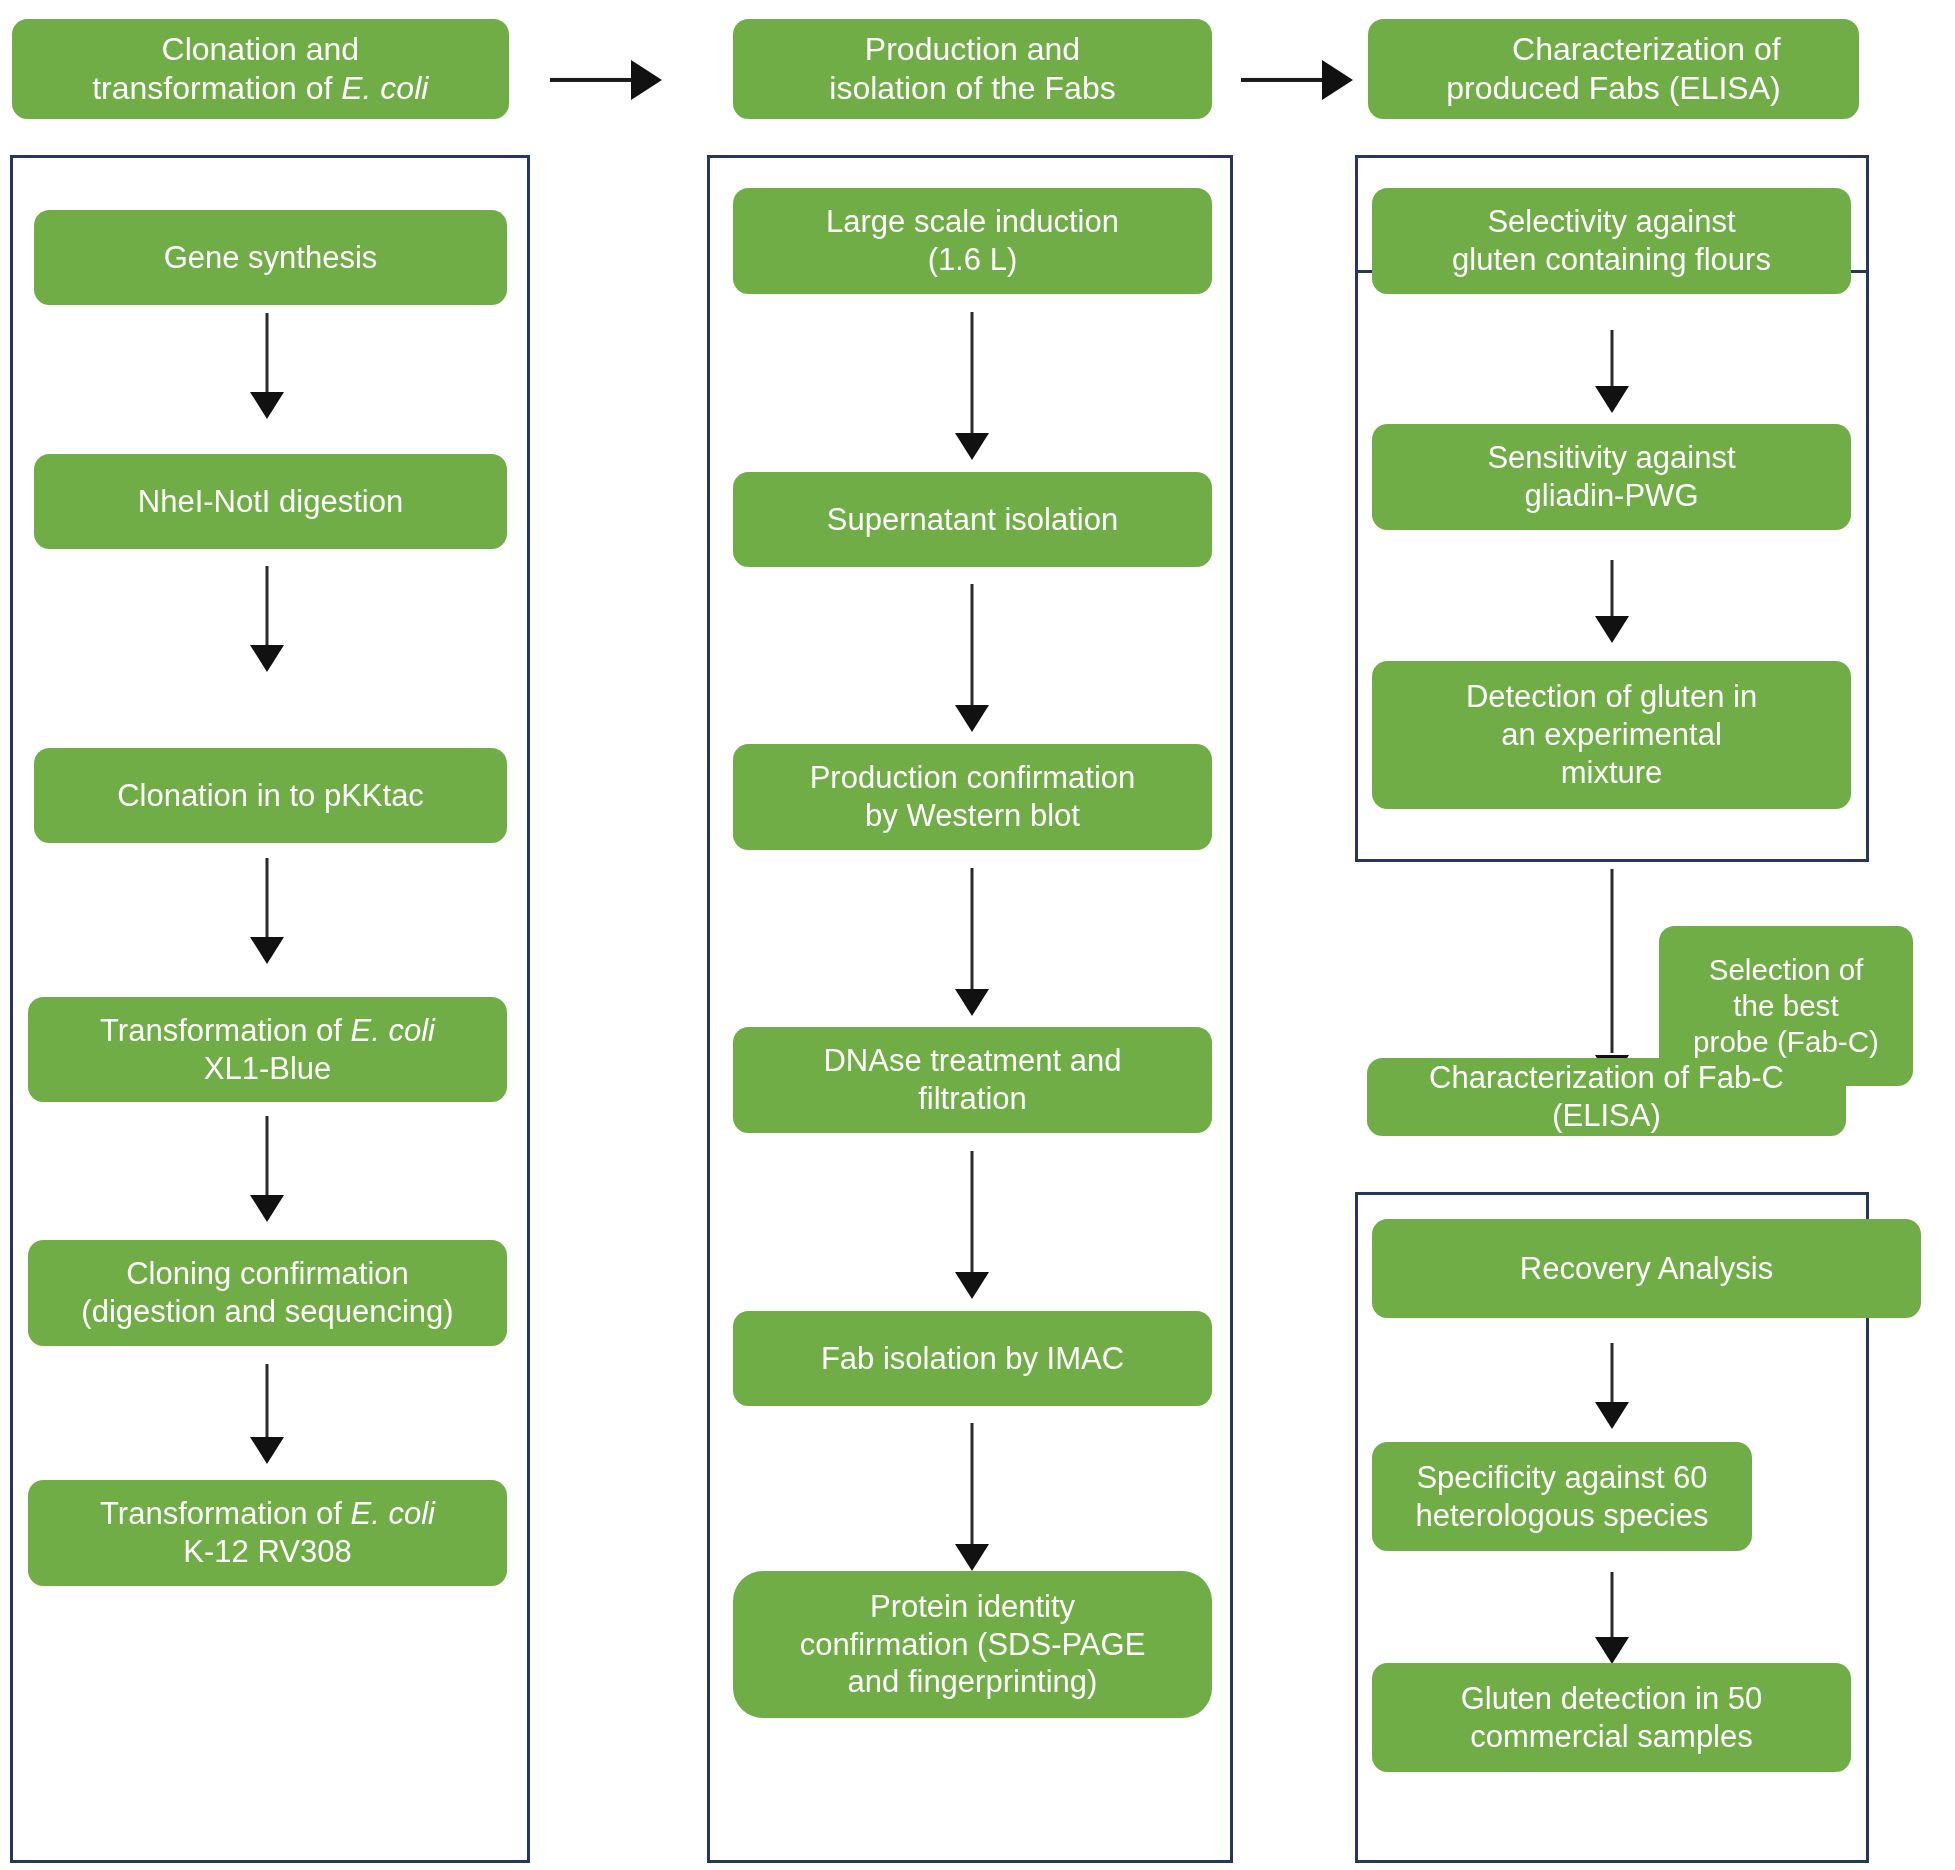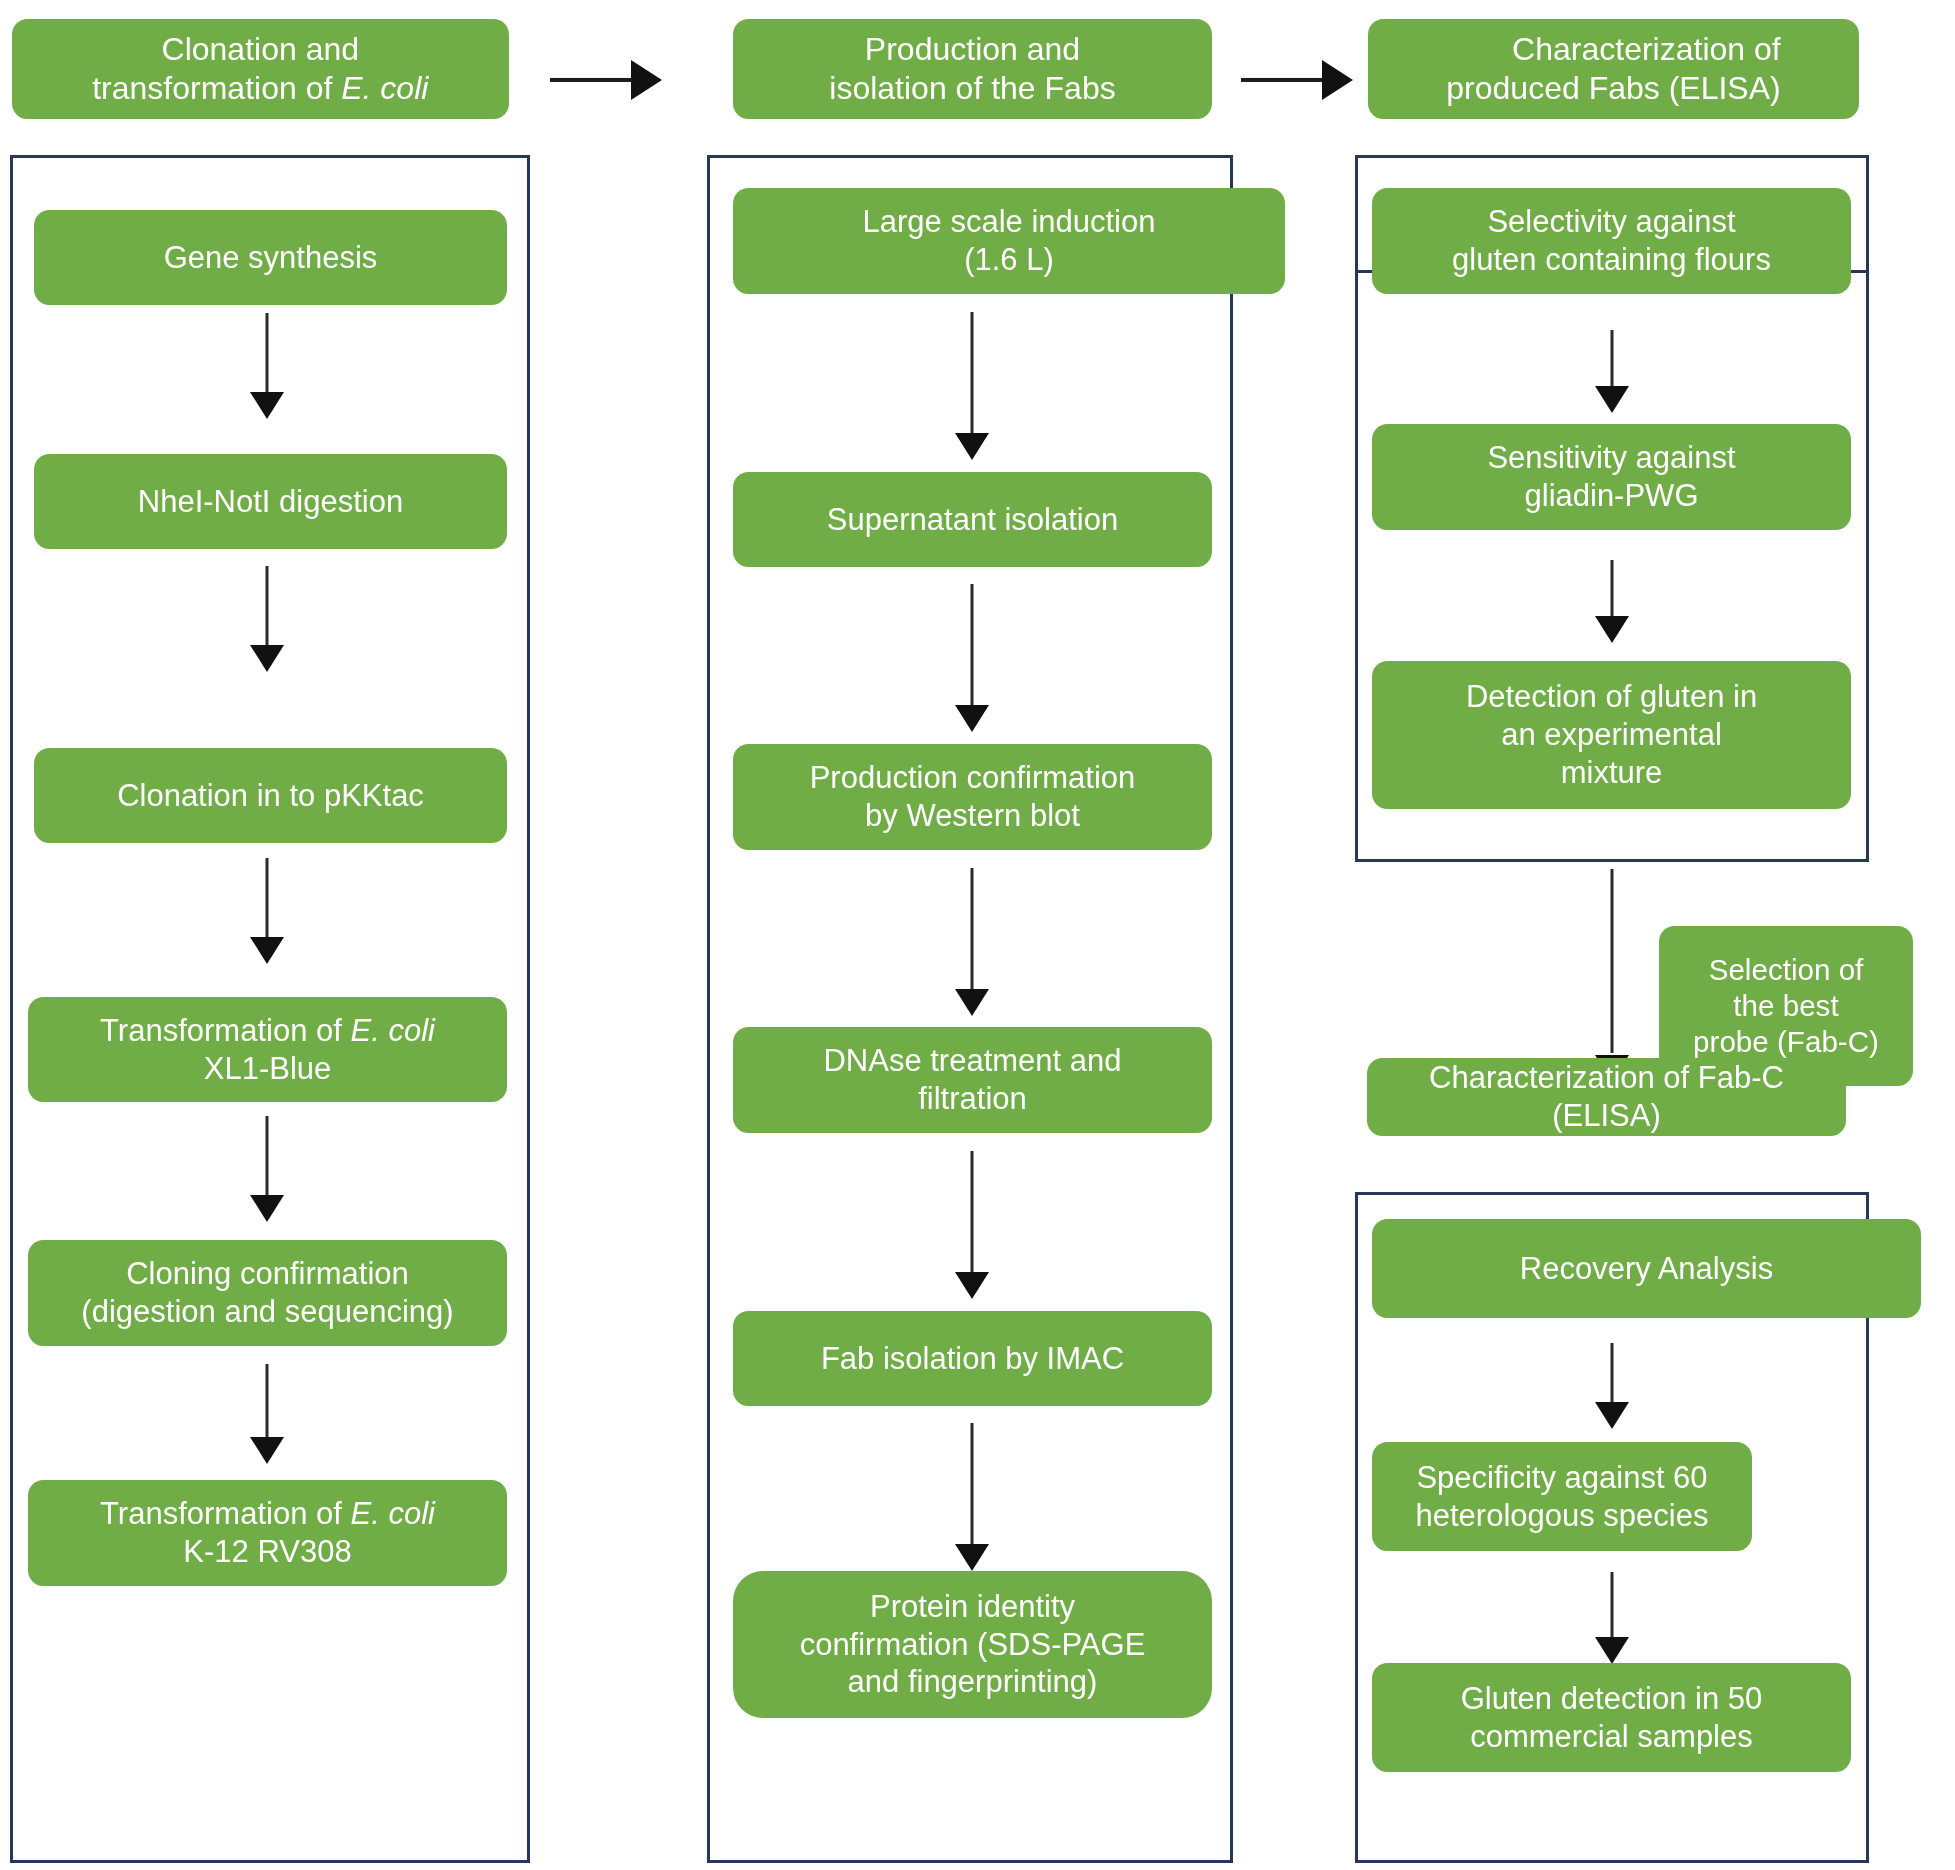--- a/index.html
+++ b/index.html
@@ -166,21 +166,21 @@
     <div class="shaft" style="height:77px;"></div>
     <div class="head"></div>
   </div>
 
   <div class="gbox" style="left:28px; top:1480px; width:479px; height:106px;">
     <span>Transformation of <em class="sci">E. coli</em><br>K-12 RV308</span>
   </div>
 
   <div class="group" style="left:707px; top:155px; width:526px; height:1708px;"></div>
 
-  <div class="gbox" style="left:733px; top:188px; width:552px; height:106px;">
+  <div class="gbox" style="left:733px; top:188px; width:479px; height:106px;">
     <span>Large scale induction<br>(1.6 L)</span>
   </div>
   <div class="v-arrow" style="left:972px; top:312px; height:148px;">
     <div class="shaft" style="height:121px;"></div>
     <div class="head"></div>
   </div>
 
   <div class="gbox" style="left:733px; top:472px; width:479px; height:95px;">
     <span>Supernatant isolation</span>
   </div>

